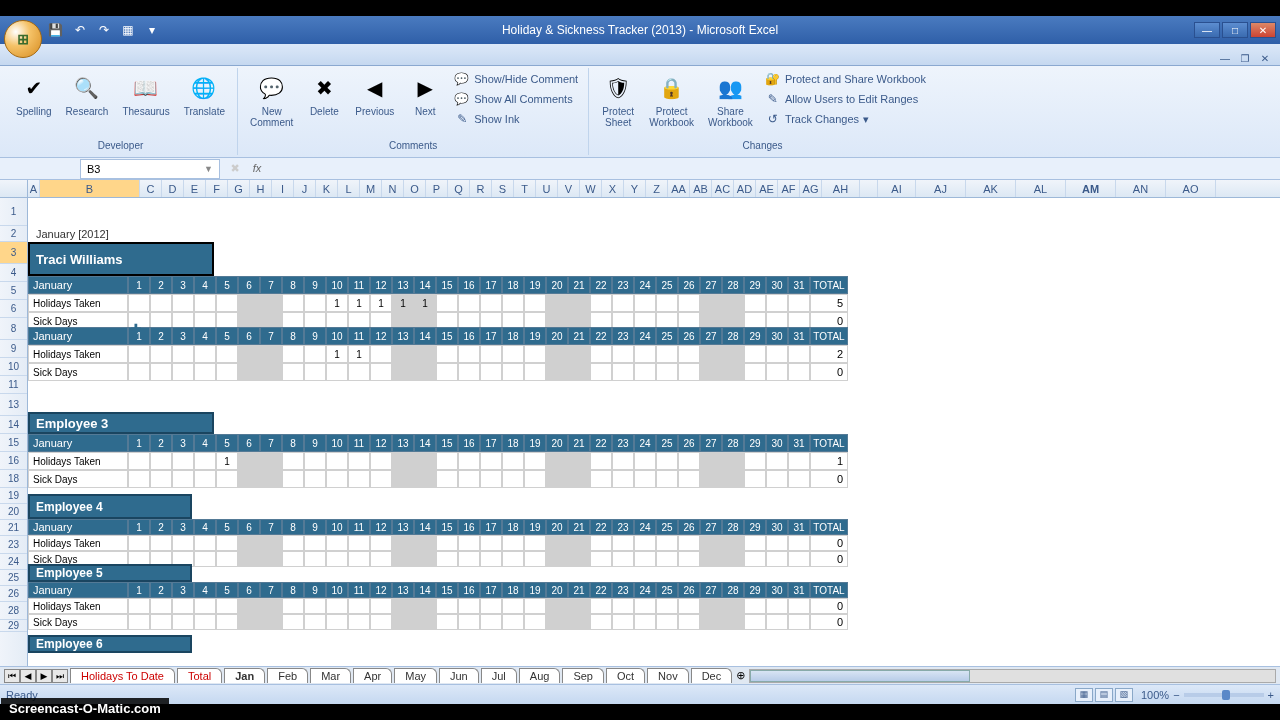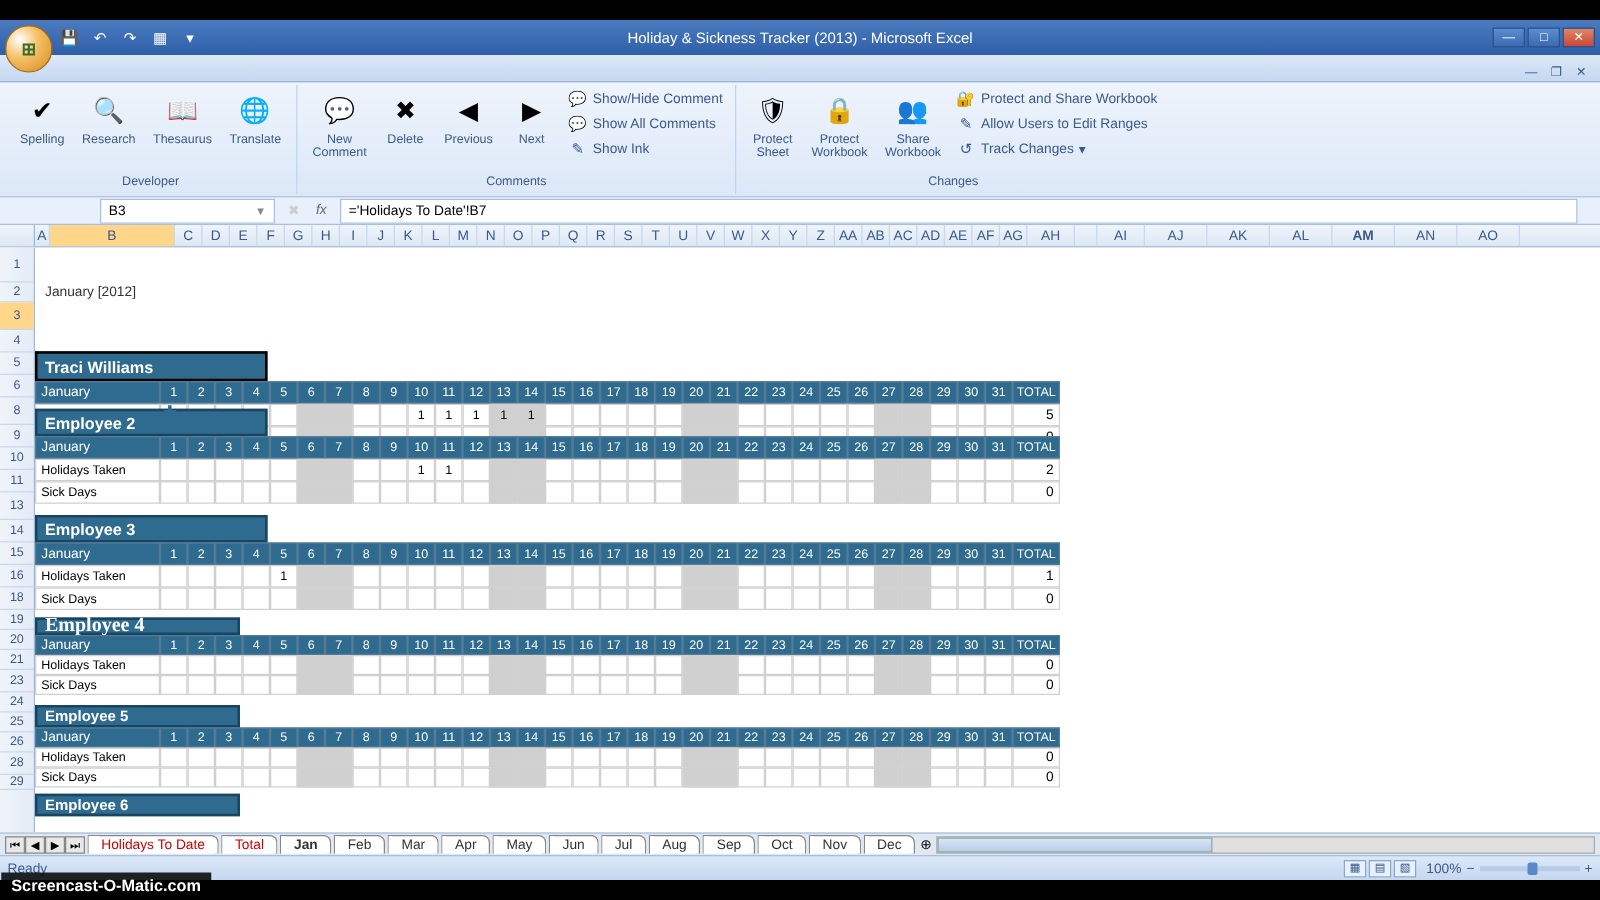--- a/index.html
+++ b/index.html
@@ -213,23 +213,20 @@
 
   <div class="fbar">
     <div class="namebox">
         <span>B3</span>
         <span class="dd">▼</span>
       </div>
     <div class="fxbtns">
       <span style="color:#ccc">✖</span>
       <span style="font-style:italic">fx</span>
     </div>
-    <div class="formula">
-        <span>='Holidays To Date'!B7</span>
-      </div>
   </div>
 
   <div class="colhdr">
     <div class="rowhdr-corner"></div>
     <div id="colhdrs" style="display:flex">
         <div class="ch" style="width: 12px;">A</div>
         <div class="ch sel" style="width: 100px;">B</div>
         <div class="ch" style="width: 22px;">C</div>
         <div class="ch" style="width: 22px;">D</div>
         <div class="ch" style="width: 22px;">E</div>
@@ -296,21 +293,21 @@
         <div class="rn" style="height: 18px;">23</div>
         <div class="rn" style="height: 16px;">24</div>
         <div class="rn" style="height: 16px;">25</div>
         <div class="rn" style="height: 16px;">26</div>
         <div class="rn" style="height: 18px;">28</div>
         <div class="rn" style="height: 12px;">29</div>
       </div>
     <div class="cells" id="cells">
       <div class="subtitle">January [2012]</div>
     <div class="emp" style="top: 44px;">
-          <div class="ename selected" style="height: 24px; margin-top: 39px;">Traci Williams</div>
+          <div class="ename selected" style="height: 34px;">Traci Williams</div>
           <div class="calrow">
             <div class="mcell" style="width: 100px;">January</div>
             <div class="daycell" style="width: 22px;">1</div>
             <div class="daycell" style="width: 22px;">2</div>
             <div class="daycell" style="width: 22px;">3</div>
             <div class="daycell" style="width: 22px;">4</div>
             <div class="daycell" style="width: 22px;">5</div>
             <div class="daycell" style="width: 22px;">6</div>
             <div class="daycell" style="width: 22px;">7</div>
             <div class="daycell" style="width: 22px;">8</div>
@@ -404,21 +401,20 @@
             <div class="dcell" style="width: 22px;"></div>
             <div class="dcell wknd" style="width: 22px;"></div>
             <div class="dcell wknd" style="width: 22px;"></div>
             <div class="dcell" style="width: 22px;"></div>
             <div class="dcell" style="width: 22px;"></div>
             <div class="dcell" style="width: 22px;"></div>
             <div class="dtot">0</div>
           </div>
         </div>
         <div class="emp" style="top: 129px;">
-          <div class="ename" style="height: 22px;">Employee 2</div>
           <div class="cursor" style="left: 102px; top: -6px;">✚</div>
           <div class="calrow">
             <div class="mcell" style="width: 100px;">January</div>
             <div class="daycell" style="width: 22px;">1</div>
             <div class="daycell" style="width: 22px;">2</div>
             <div class="daycell" style="width: 22px;">3</div>
             <div class="daycell" style="width: 22px;">4</div>
             <div class="daycell" style="width: 22px;">5</div>
             <div class="daycell" style="width: 22px;">6</div>
             <div class="daycell" style="width: 22px;">7</div>
@@ -621,21 +617,21 @@
             <div class="dcell" style="width: 22px;"></div>
             <div class="dcell wknd" style="width: 22px;"></div>
             <div class="dcell wknd" style="width: 22px;"></div>
             <div class="dcell" style="width: 22px;"></div>
             <div class="dcell" style="width: 22px;"></div>
             <div class="dcell" style="width: 22px;"></div>
             <div class="dtot">0</div>
           </div>
         </div>
         <div class="emp" style="top: 296px;">
-          <div class="ename" style="height: 14px; width: 164px; font-size: 16px; font-family: Liberation Serif, serif;">Employee 4</div>
+          <div class="ename" style="height: 25px; width: 164px; font-size: 12px;">Employee 4</div>
           <div class="calrow" style="height: 16px;">
             <div class="mcell" style="width: 100px;">January</div>
             <div class="daycell" style="width: 22px;">1</div>
             <div class="daycell" style="width: 22px;">2</div>
             <div class="daycell" style="width: 22px;">3</div>
             <div class="daycell" style="width: 22px;">4</div>
             <div class="daycell" style="width: 22px;">5</div>
             <div class="daycell" style="width: 22px;">6</div>
             <div class="daycell" style="width: 22px;">7</div>
             <div class="daycell" style="width: 22px;">8</div>

